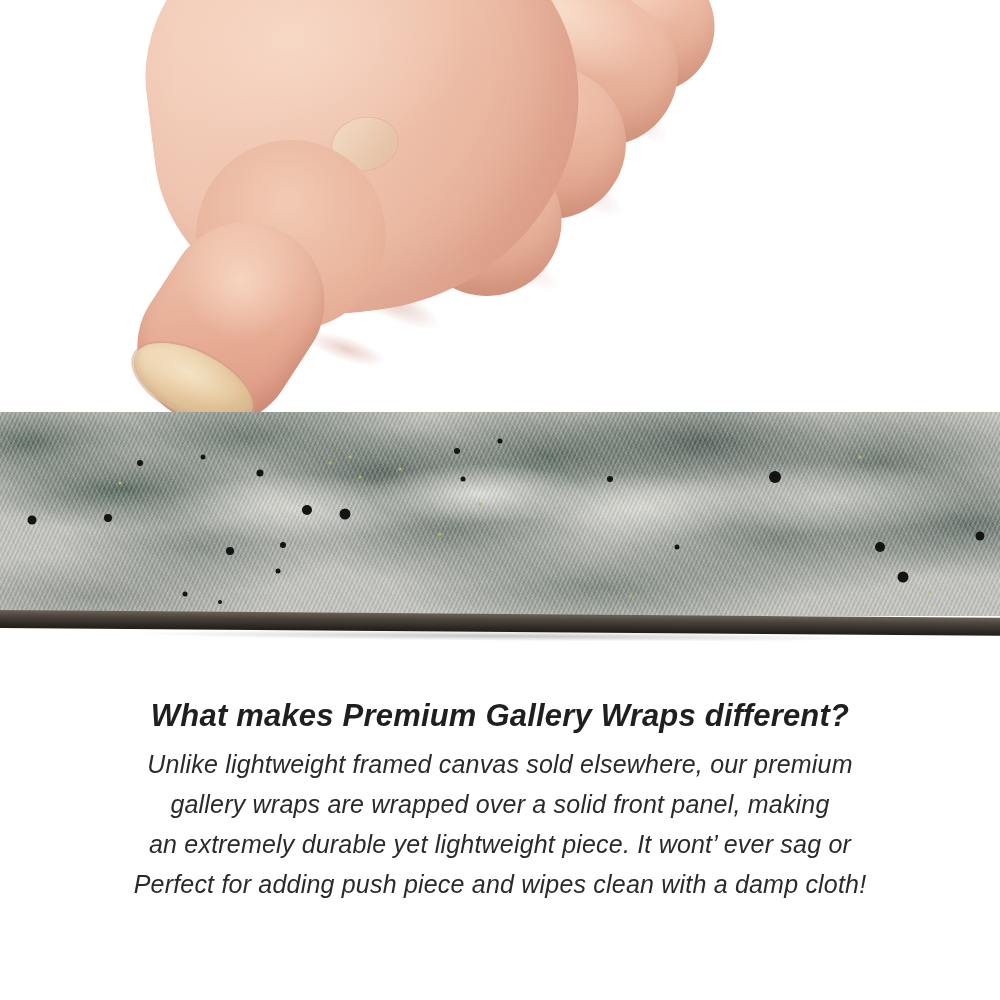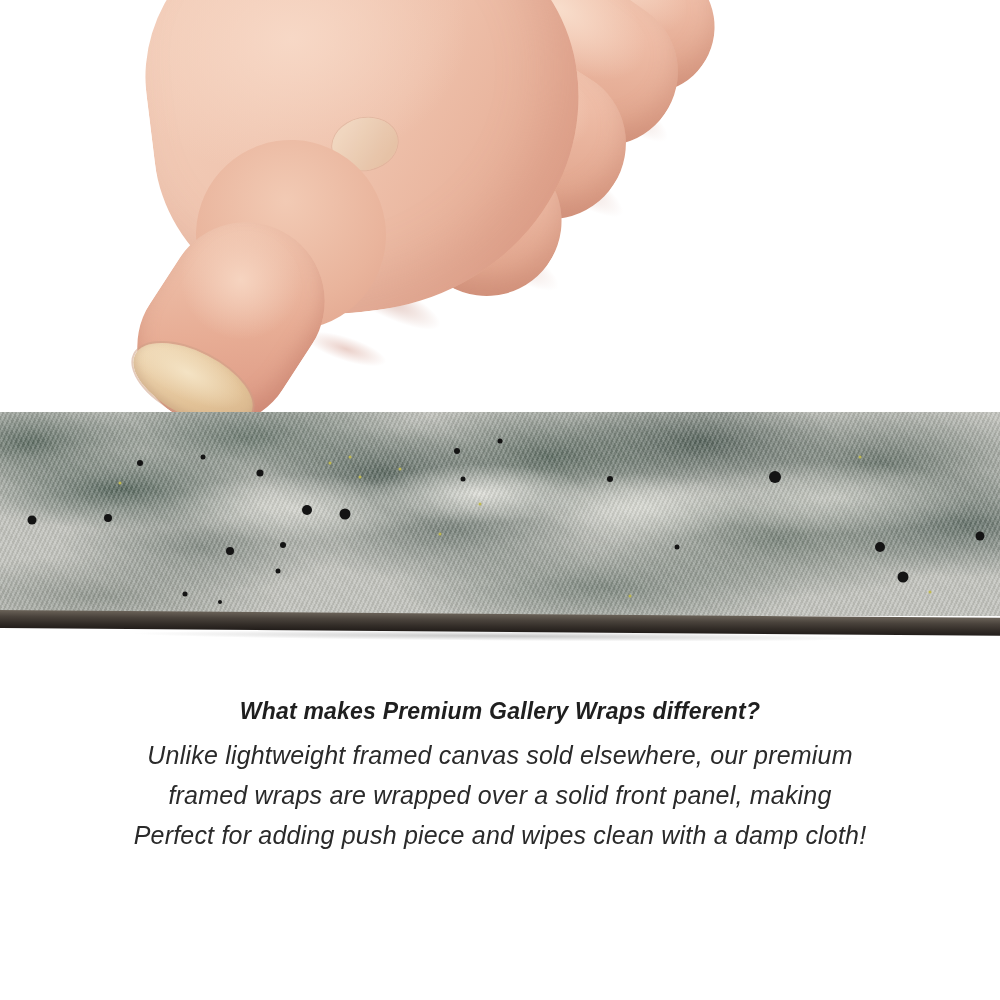--- a/index.html
+++ b/index.html
@@ -108,21 +108,21 @@
   }
   .edge-shadow{
     position:absolute;left:40px;top:630px;width:920px;height:12px;
     background:radial-gradient(ellipse closest-side, rgba(90,90,90,.35), rgba(90,90,90,0) 80%);
     transform:rotate(0.4deg);
   }
   
   .copy{position:absolute;left:0;top:698px;width:1000px;text-align:center;
     font-style:italic;color:#272727;}
   .headline{
-    font-size:23px;font-weight:700;letter-spacing:.2px;color:#1f1f1f;margin:0 0 10px 0;
+    font-size:31px;font-weight:700;letter-spacing:.2px;color:#1f1f1f;margin:0 0 10px 0;
   }
   .bodyline{font-size:25px;font-weight:400;line-height:40px;margin:0;color:#2a2a2a;letter-spacing:.2px;}
 </style>
 </head>
 <body>
 
 <div class="stage">
 
   <div class="hand" title="Hand in a loose fist pressing its thumb down onto the canvas edge">
     <div class="capsule finger pinky-finger"></div>
@@ -176,17 +176,18 @@
         <div class="speck" style="left: 48%; top: 45%; height: 3px; width: 3px; background: rgb(192, 184, 78);"></div>
         <div class="speck" style="left: 35%; top: 22%; height: 3px; width: 3px; background: rgb(192, 184, 78);"></div>
       </div>
   </div>
   <div class="strip-edge"></div>
   <div class="edge-shadow"></div>
 
   <div class="copy">
     <p class="headline">What makes Premium Gallery Wraps different?</p>
     <p class="bodyline">Unlike lightweight framed canvas sold elsewhere, our premium</p>
-    <p class="bodyline">framed wraps are wrapped over a solid front panel, making</p>
+    <p class="bodyline">gallery wraps are wrapped over a solid front panel, making</p>
+    <p class="bodyline">an extremely durable yet lightweight piece. It wont’ ever sag or</p>
     <p class="bodyline">Perfect for adding push piece and wipes clean with a damp cloth!</p>
   </div>
 
 </div>
 
 </body></html>

